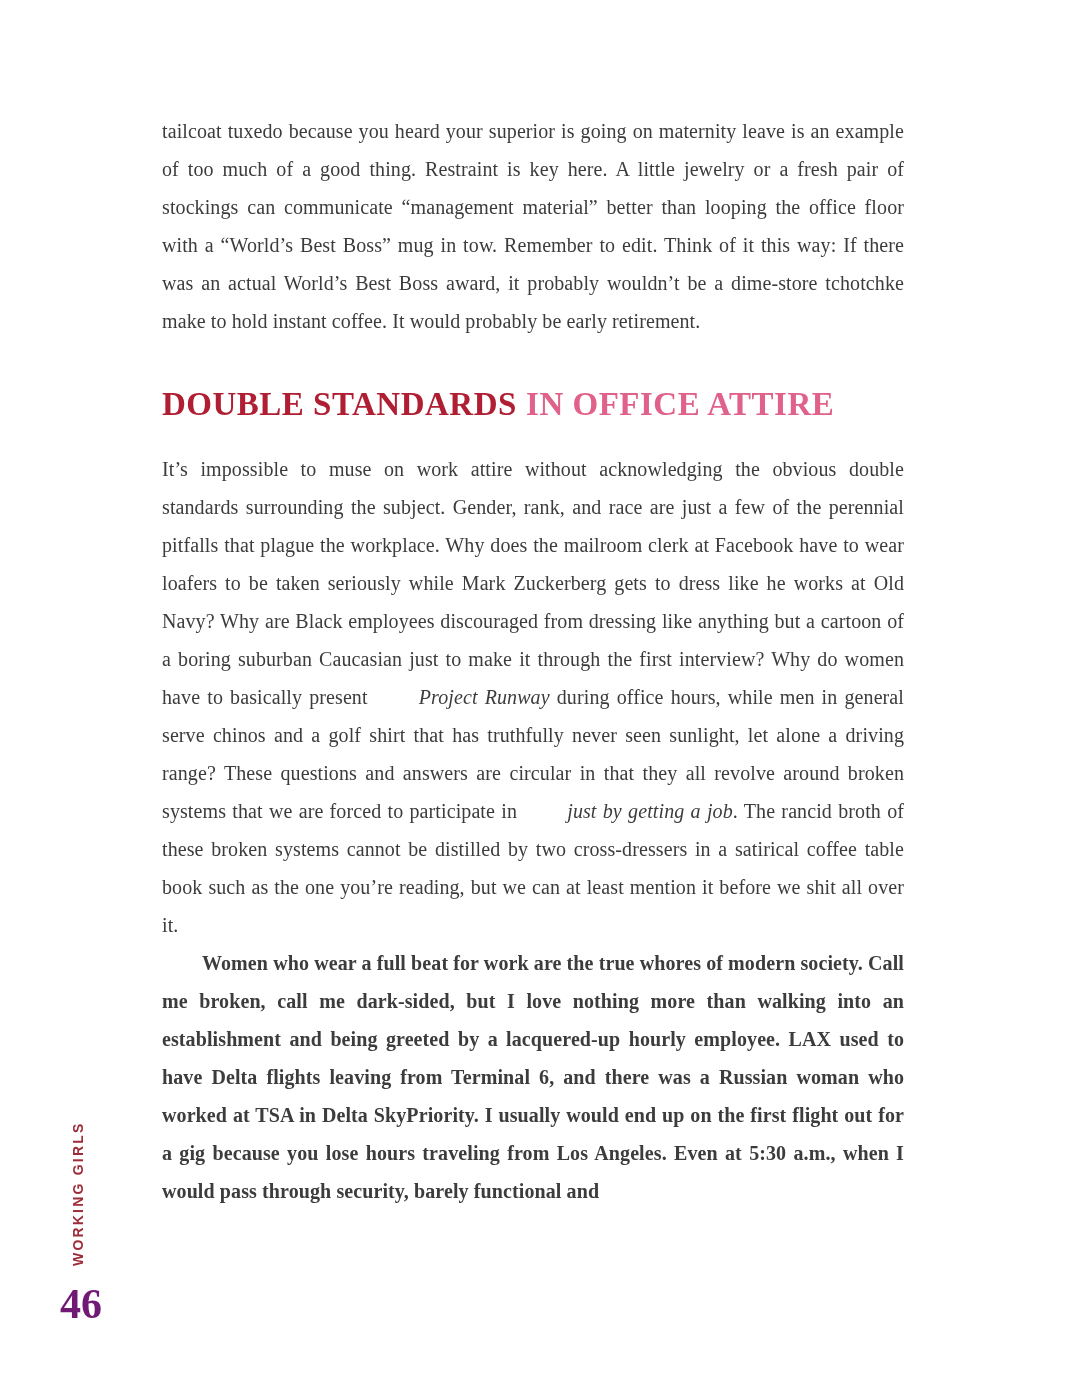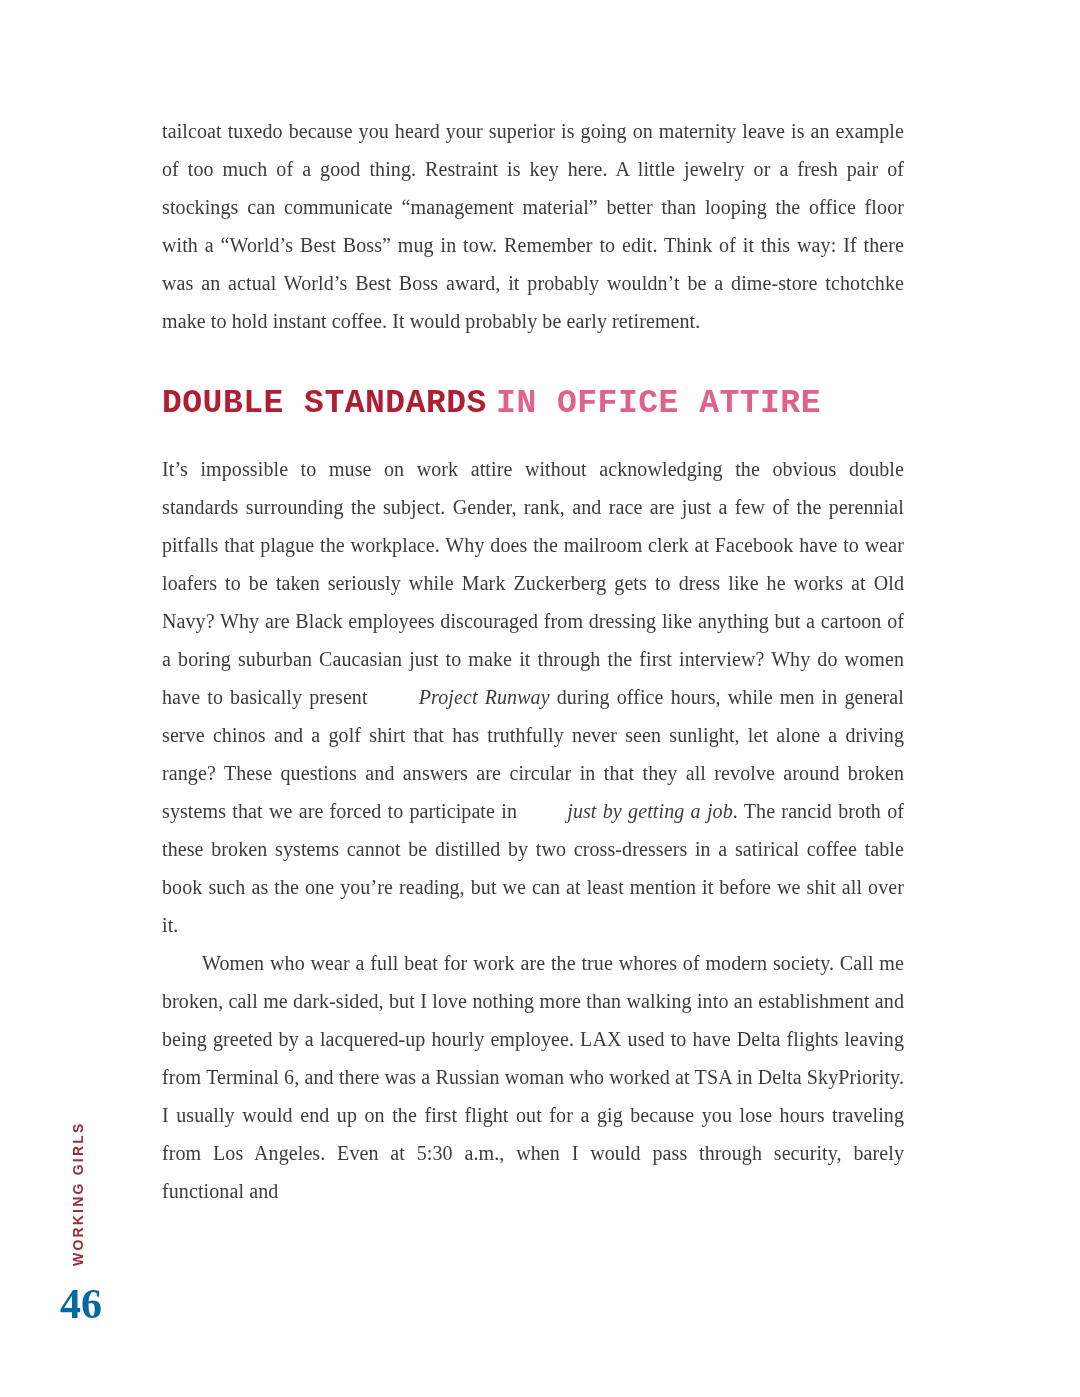--- a/index.html
+++ b/index.html
@@ -25,28 +25,29 @@
     margin: 0;
     font-family: "Liberation Serif", serif;
     font-size: 20px;
     line-height: 38px;
     text-align: justify;
     color: #3c3c3c;
     letter-spacing: 0.1px;
   }
   .body-para.indent {
     text-indent: 40px;
+    font-weight: bold;
   }
   .body-para em {
     font-style: italic;
     margin-left: 44px;
   }
   .section-heading {
     margin: 44px 0 26px 0;
-    font-family: Liberation Mono, monospace;
+    font-family: Liberation Serif, serif;
     font-weight: bold;
     font-size: 33px;
     line-height: 40px;
     letter-spacing: 0.5px;
   }
   .section-heading .secondary {
     margin-left: 0.28em;
   }
   .sidebar-label {
     position: absolute;
@@ -86,15 +87,15 @@
     </h2>
 
     <p class="body-para" style="color: rgb(60, 60, 60);"><span>It’s impossible to muse on work attire without acknowledging the obvious double standards surrounding the subject. Gender, rank, and race are just a few of the perennial pitfalls that plague the workplace. Why does the mailroom clerk at Facebook have to wear loafers to be taken seriously while Mark Zuckerberg gets to dress like he works at Old Navy? Why are Black employees discouraged from dressing like anything but a cartoon of a boring suburban Caucasian just to make it through the first interview? Why do women have to basically present </span><em>Project Runway</em><span> during office hours, while men in general serve chinos and a golf shirt that has truthfully never seen sunlight, let alone a driving range? These questions and answers are circular in that they all revolve around broken systems that we are forced to participate in </span><em>just by getting a job</em><span>. The rancid broth of these broken systems cannot be distilled by two cross-dressers in a satirical coffee table book such as the one you’re reading, but we can at least mention it before we shit all over it.</span></p>
 
     <p class="body-para indent" style="color: rgb(60, 60, 60);"><span>Women who wear a full beat for work are the true whores of modern society. Call me broken, call me dark-sided, but I love nothing more than walking into an establishment and being greeted by a lacquered-up hourly employee. LAX used to have Delta flights leaving from Terminal 6, and there was a Russian woman who worked at TSA in Delta SkyPriority. I usually would end up on the first flight out for a gig because you lose hours traveling from Los Angeles. Even at 5:30 a.m., when I would pass through security, barely functional and</span></p>
 
   </div>
 
   <div class="sidebar-label" style="color: rgb(157, 44, 56);">WORKING GIRLS</div>
 
-  <div class="page-number" style="color: #0369a1;">46</div>
+  <div class="page-number" style="color: #701a75;">46</div>
 
 </div>
 
 </body></html>

